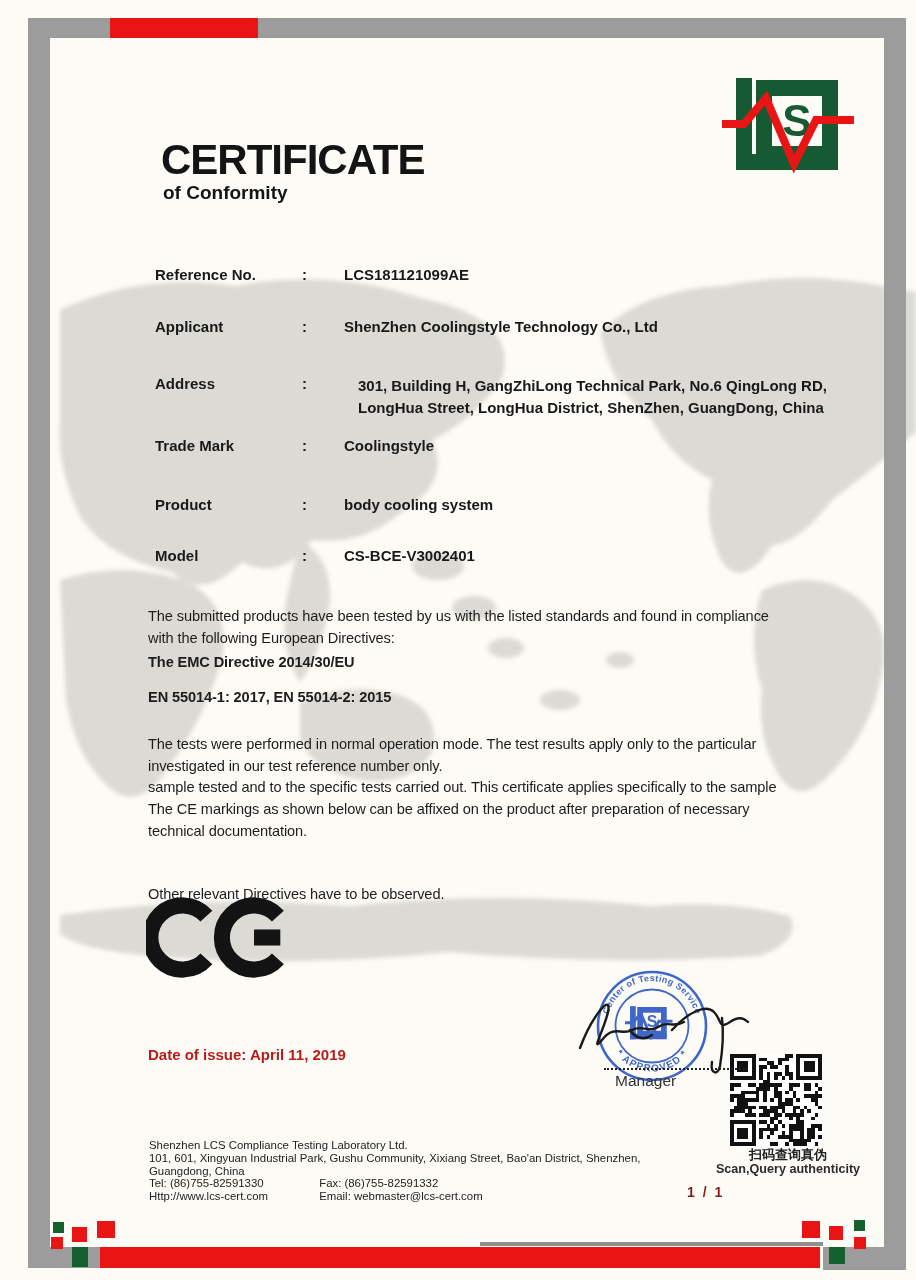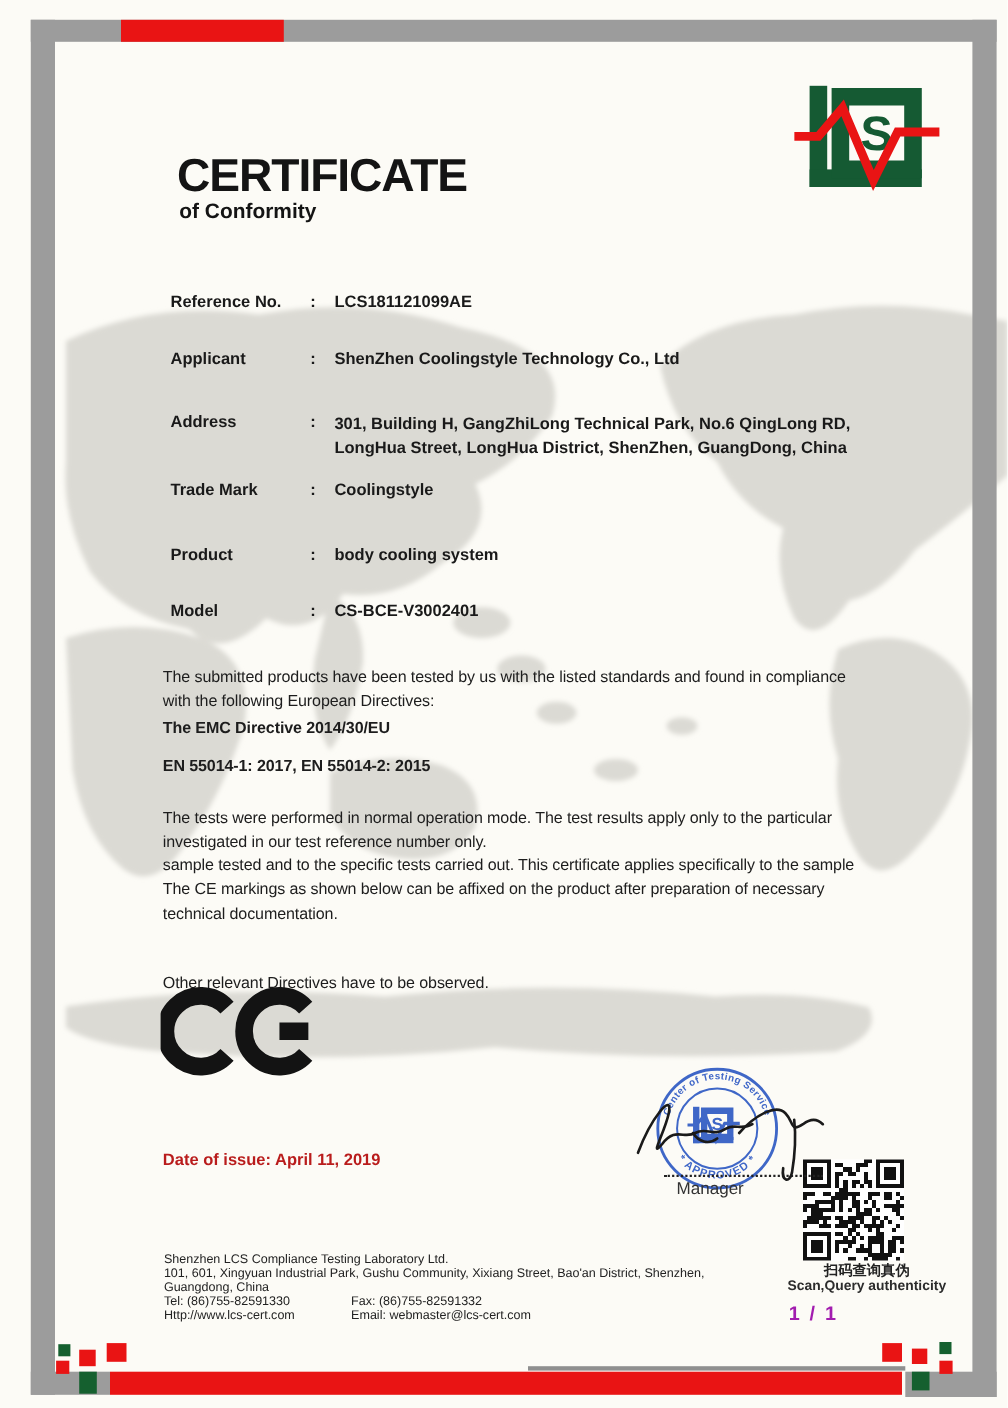--- a/index.html
+++ b/index.html
@@ -17,37 +17,37 @@
   
   .content{position:absolute;left:0;top:0;width:916px;height:1280px;z-index:2;}
   .title-main{
     position:absolute;left:161px;top:136px;
     font-size:42px;font-weight:bold;letter-spacing:-1px;color:#141414;
   }
   .title-sub{
     position:absolute;left:163px;top:182px;
     font-size:19px;font-weight:bold;color:#141414;
   }
-  .field-row{position:absolute;left:155px;display:flex;font-size:15px;font-weight:bold;color:#191919;}
+  .field-row{position:absolute;left:155px;display:flex;font-size:15px;font-weight:bold;color:#191919;gap:20px;}
   .field-label{width:127px;flex:none;}
   .field-colon{width:22px;flex:none;}
   .field-value{white-space:nowrap;}
-  .field-value-lines div{white-space:nowrap;line-height:22px;}
+  .field-value-lines div{white-space:nowrap;line-height:22px;margin-left:14px;}
   .para{position:absolute;left:148px;font-size:14.6px;line-height:21.5px;letter-spacing:-0.1px;color:#1d1d1d;}
   .para div{white-space:nowrap;}
   .para.bold{font-weight:bold;}
   .date-issue{position:absolute;left:148px;top:1046px;font-size:15px;font-weight:bold;color:#b91c1c;}
   
   .sig-line{position:absolute;left:604px;top:1068px;width:144px;border-top:2.5px dotted #222;z-index:4;}
   .manager{position:absolute;left:615px;top:1072px;font-size:15.5px;color:#333;z-index:4;}
   
   #qr{position:absolute;left:730px;top:1054px;width:92px;height:92px;z-index:3;}
   .qr-caption-zh{position:absolute;left:700px;top:1146px;width:176px;text-align:center;font-size:13px;font-weight:bold;color:#222;}
   .qr-caption-en{position:absolute;left:690px;top:1162px;width:196px;text-align:center;font-size:12.6px;font-weight:bold;color:#2c2c2c;}
-  .page-num{position:absolute;left:717px;top:1184px;font-size:18px;font-weight:bold;letter-spacing:2px;color:#a21caf;}
+  .page-num{position:absolute;left:687px;top:1184px;font-size:14px;font-weight:bold;letter-spacing:2px;color:#7f1d1d;}
   
   .footer{position:absolute;left:149px;top:1139px;font-size:11.4px;line-height:12.8px;color:#222;}
   .footer div{white-space:nowrap;}
   .footer .cols span:first-child{display:inline-block;width:167px;}
   svg text{font-family:"Liberation Sans",sans-serif;}
 </style>
 </head>
 <body>
 
 <div class="page">

